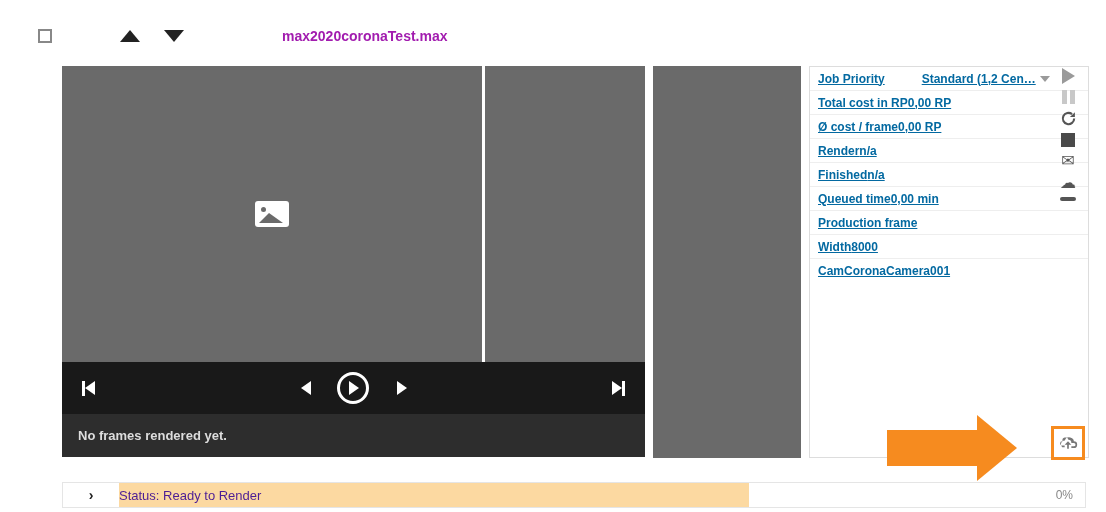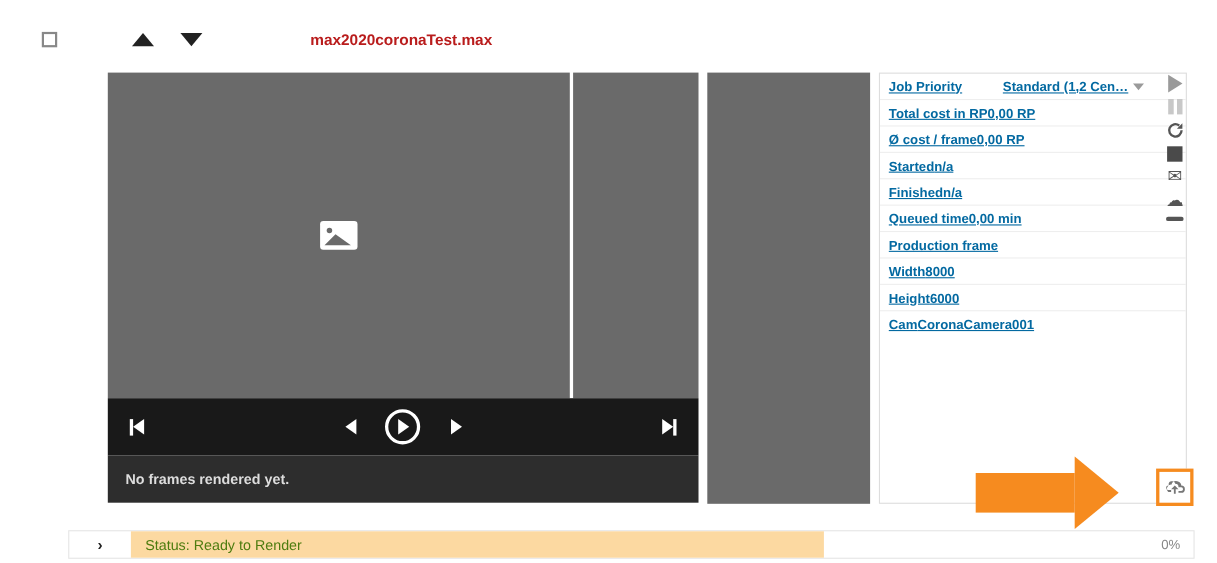--- a/index.html
+++ b/index.html
@@ -42,36 +42,35 @@
   }
   .tri-down {
     border-left: 10px solid transparent;
     border-right: 10px solid transparent;
     border-top: 12px solid #222;
   }
   .file-name {
     margin-left: 80px;
     font-weight: bold;
     font-size: 14px;
-    color: #b91c1c;
+    color: #a21caf;
   }
 
   
   .main {
     position: absolute;
     left: 62px;
     top: 66px;
     display: flex;
     gap: 8px;
   }
 
   
   .preview-col {
-    width: 537px;
-    margin-left: 36px;
+    width: 583px;
   }
   .preview-frames {
     display: flex;
     gap: 3px;
     height: 296px;
   }
   .frame-big {
     flex: 0 0 420px;
     background: #6a6a6a;
     position: relative;
@@ -281,22 +280,22 @@
     font-size: 14px;
     color: #222;
     font-weight: bold;
   }
   .status-bar {
     flex: 0 0 630px;
     height: 100%;
     background: #fcd9a1;
     display: flex;
     align-items: center;
-    padding-left: 13px;
-    color: #4d7c0f;
+    padding-left: 0;
+    color: #4c1d95;
   }
   .status-right {
     flex: 1;
     display: flex;
     justify-content: flex-end;
     padding-right: 12px;
     color: #888;
     font-size: 12px;
   }
 </style>
@@ -353,42 +352,38 @@
     </div>
     <div class="detail-row">
       <span>Total cost in RP</span>
       <span class="dr-value">0,00 RP</span>
     </div>
     <div class="detail-row">
       <span>Ø cost / frame</span>
       <span class="dr-value">0,00 RP</span>
     </div>
     <div class="detail-row">
-      <span>Started</span>
+      <span>Render</span>
       <span class="dr-value">n/a</span>
     </div>
     <div class="detail-row">
       <span>Finished</span>
       <span class="dr-value">n/a</span>
     </div>
     <div class="detail-row">
       <span>Queued time</span>
       <span class="dr-value">0,00 min</span>
     </div>
     <div class="detail-row">
       <span>Production frame</span>
       <span class="dr-value"></span>
     </div>
     <div class="detail-row">
       <span>Width</span>
       <span class="dr-value">8000</span>
-    </div>
-    <div class="detail-row">
-      <span>Height</span>
-      <span class="dr-value">6000</span>
     </div>
     <div class="detail-row">
       <span>Cam</span>
       <span class="dr-value">CoronaCamera001</span>
     </div>
   </div>
 
 </div>
 
 <div class="side-toolbar">

